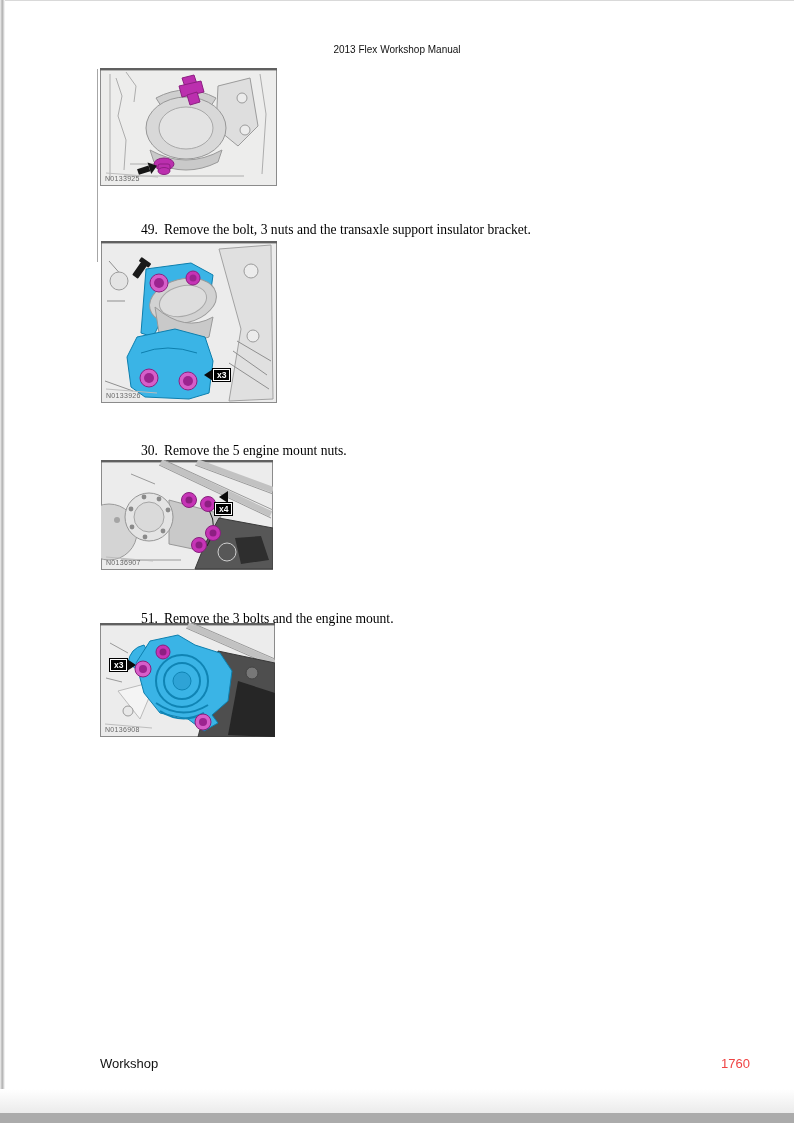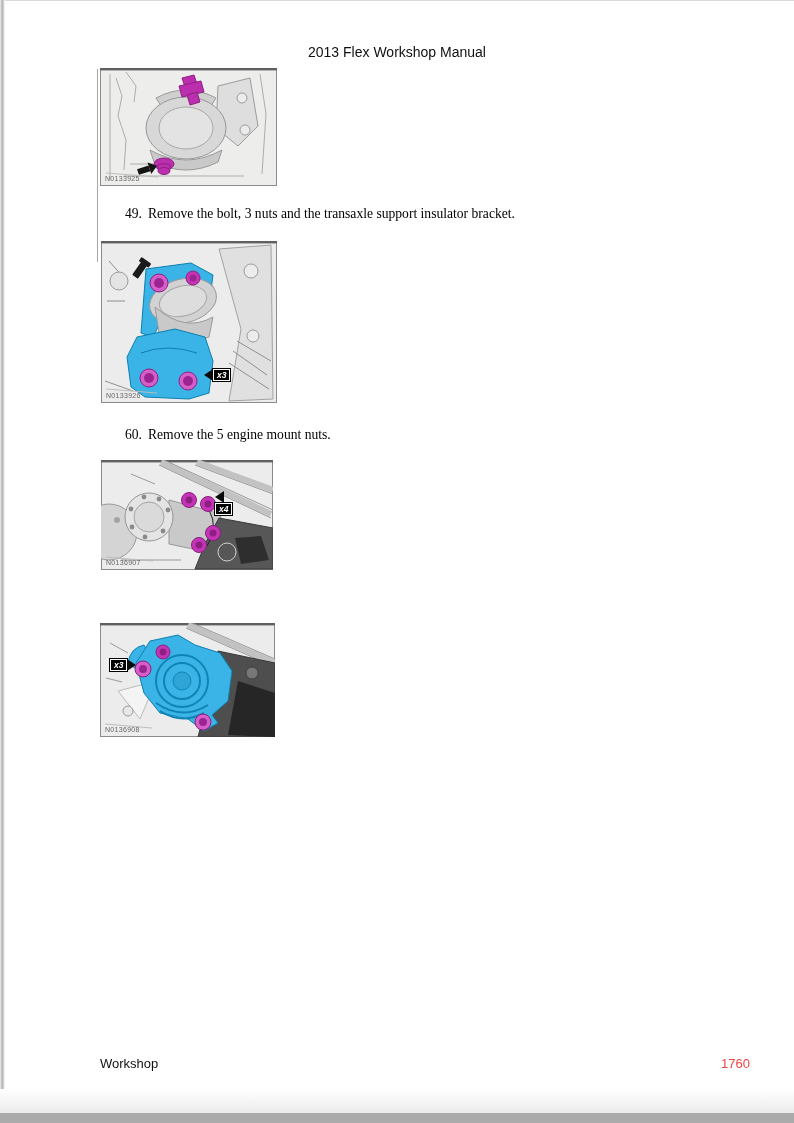--- a/index.html
+++ b/index.html
@@ -10,33 +10,33 @@
   
   .top-line{position:absolute;top:0;left:0;right:0;height:1px;background:#d9d9d9;}
   .left-edge{position:absolute;left:0;top:0;bottom:0;width:5px;
              background:linear-gradient(90deg,#f2f2f2 0%,#b0b0b0 45%,#dedede 78%,#ffffff 100%);}
   .bottom-shade{position:absolute;left:0;right:0;bottom:10px;height:24px;
                 background:linear-gradient(#ffffff,#ebebeb);}
   .bottom-bar{position:absolute;left:0;right:0;bottom:0;height:10px;background:#ababab;}
   .artifact-vline{position:absolute;left:97px;top:69px;width:1px;height:193px;background:#a6a6a6;}
 
   .header{position:absolute;top:44px;left:0;right:0;text-align:center;
-          font-family:"Liberation Sans",sans-serif;font-size:14px;color:#101010;}
-
-  .step{position:absolute;margin:0;font-size:13.6px;line-height:17.5px;
+          font-family:"Liberation Sans",sans-serif;font-size:10px;color:#101010;}
+
+  .step{position:absolute;margin:16px;font-size:13.6px;line-height:17.5px;
         padding-left:24px;text-indent:-24px;}
   .step .num{margin-right:6px;}
 
   .fig{position:absolute;margin:0;padding:0;}
   .fig svg{display:block;}
   .fig-label{position:absolute;left:5px;bottom:4px;
              font-family:"Liberation Sans",sans-serif;font-size:7px;color:#676767;
              letter-spacing:.3px;}
 
-  .callout{position:absolute;display:flex;align-items:flex-start;font-style:italic;}
+  .callout{position:absolute;display:flex;align-items:center;}
   .co-box{background:#000;color:#fff;border:1px solid #fff;outline:1px solid #000;
           font-family:"Liberation Sans",sans-serif;font-size:8.5px;font-weight:bold;
           line-height:10px;padding:0 3px;}
   .co-arrow-left{width:0;height:0;border-top:6px solid transparent;
                  border-bottom:6px solid transparent;border-right:9px solid #0a0a0a;}
   .co-arrow-right{width:0;height:0;border-top:6px solid transparent;
                   border-bottom:6px solid transparent;border-left:9px solid #0a0a0a;}
 
   .footer-left{position:absolute;left:100px;top:1056px;
                font-family:"Liberation Sans",sans-serif;font-size:13px;color:#101010;}
@@ -137,21 +137,21 @@
       <line x1="5" y1="148" x2="56" y2="152" stroke="#bdbdbd"></line>
     </svg>
     <span class="fig-label">N0133926</span>
     <span class="callout" style="left:103px;top:128px;">
       <span class="co-arrow-left"></span>
       <span class="co-box">x3</span>
     </span>
   </figure>
 
   <p class="step" style="left:125px;top:426px;width:620px;">
-    <span class="num">60.</span><span>Remove the 5 engine mount nuts.</span>
+    <span class="num">30.</span><span>Remove the 5 engine mount nuts.</span>
   </p>
 
   <figure class="fig" style="left:101px;top:460px;width:172px;height:110px;">
     <svg width="172" height="110" viewBox="0 0 172 110">
       <rect x="0.5" y="0.5" width="171" height="109" fill="#ececec" stroke="#8b8b8b"></rect>
       <rect x="0" y="0" width="172" height="2.4" fill="#606060"></rect>
       <circle cx="8" cy="72" r="28" fill="#d4d4d4" stroke="#9a9a9a"></circle>
       <circle cx="16" cy="60" r="3" fill="#a5a5a5"></circle>
       <g stroke="#c2c2c2" stroke-width="6" fill="none">
         <path d="M60,2 L170,54"></path>
@@ -192,20 +192,23 @@
       </g>
       <line x1="5" y1="97" x2="52" y2="101" stroke="#bdbdbd"></line>
     </svg>
     <span class="fig-label">N0136907</span>
     <span class="callout" style="left:114px;top:31px;flex-direction:column;">
       <span class="co-arrow-left"></span>
       <span class="co-box">x4</span>
     </span>
   </figure>
 
+  <p class="step" style="left:125px;top:594px;width:620px;">
+    <span class="num">51.</span><span>Remove the 3 bolts and the engine mount.</span>
+  </p>
 
   <figure class="fig" style="left:100px;top:623px;width:175px;height:114px;">
     <svg width="175" height="114" viewBox="0 0 175 114">
       <rect x="0.5" y="0.5" width="174" height="113" fill="#ececec" stroke="#8b8b8b"></rect>
       <rect x="0" y="0" width="175" height="2.4" fill="#606060"></rect>
       <g stroke="#c2c2c2" stroke-width="6" fill="none">
           <path d="M88,2 L175,40"></path>
         </g>
       <g stroke="#9a9a9a" fill="none">
         <path d="M86,5 L175,44"></path>

